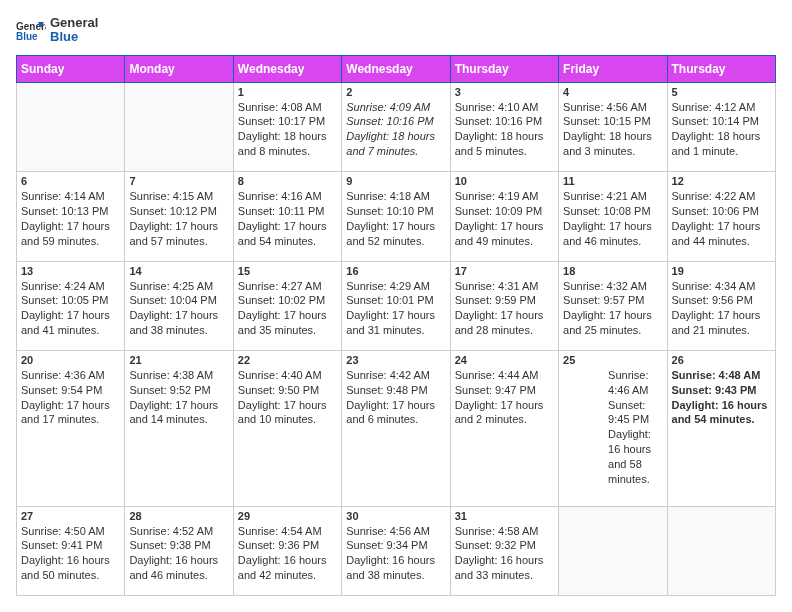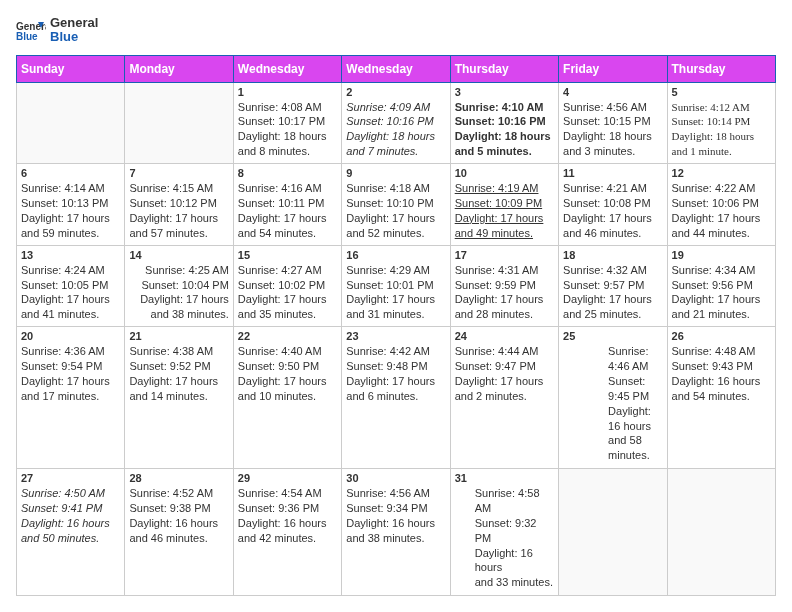--- a/index.html
+++ b/index.html
@@ -131,35 +131,35 @@
           </td>
           <td>
             <span class="day-number">2</span>
             <div class="day-info" style="white-space: pre-line; font-style: italic;">Sunrise: 4:09 AM
 Sunset: 10:16 PM
 Daylight: 18 hours
 and 7 minutes.</div>
           </td>
           <td>
             <span class="day-number">3</span>
-            <div class="day-info" style="white-space: pre-line; font-weight: bold;">Sunrise: 4:10 AM
+            <div class="day-info" style="white-space: pre-line;">Sunrise: 4:10 AM
 Sunset: 10:16 PM
 Daylight: 18 hours
 and 5 minutes.</div>
           </td>
           <td>
             <span class="day-number">4</span>
             <div class="day-info" style="white-space: pre-line;">Sunrise: 4:56 AM
 Sunset: 10:15 PM
 Daylight: 18 hours
 and 3 minutes.</div>
           </td>
           <td>
             <span class="day-number">5</span>
-            <div class="day-info" style="white-space: pre-line; font-family: Liberation Serif, serif;">Sunrise: 4:12 AM
+            <div class="day-info" style="white-space: pre-line;">Sunrise: 4:12 AM
 Sunset: 10:14 PM
 Daylight: 18 hours
 and 1 minute.</div>
           </td>
         </tr>
         <tr>
           <td>
             <span class="day-number">6</span>
             <div class="day-info" style="white-space: pre-line;">Sunrise: 4:14 AM
 Sunset: 10:13 PM
@@ -182,21 +182,21 @@
           </td>
           <td>
             <span class="day-number">9</span>
             <div class="day-info" style="white-space: pre-line;">Sunrise: 4:18 AM
 Sunset: 10:10 PM
 Daylight: 17 hours
 and 52 minutes.</div>
           </td>
           <td>
             <span class="day-number">10</span>
-            <div class="day-info" style="white-space: pre-line; text-decoration: underline;">Sunrise: 4:19 AM
+            <div class="day-info" style="white-space: pre-line;">Sunrise: 4:19 AM
 Sunset: 10:09 PM
 Daylight: 17 hours
 and 49 minutes.</div>
           </td>
           <td>
             <span class="day-number">11</span>
             <div class="day-info" style="white-space: pre-line;">Sunrise: 4:21 AM
 Sunset: 10:08 PM
 Daylight: 17 hours
 and 46 minutes.</div>
@@ -212,21 +212,21 @@
         <tr>
           <td>
             <span class="day-number">13</span>
             <div class="day-info" style="white-space: pre-line;">Sunrise: 4:24 AM
 Sunset: 10:05 PM
 Daylight: 17 hours
 and 41 minutes.</div>
           </td>
           <td>
             <span class="day-number">14</span>
-            <div class="day-info" style="white-space: pre-line; text-align: right;">Sunrise: 4:25 AM
+            <div class="day-info" style="white-space: pre-line;">Sunrise: 4:25 AM
 Sunset: 10:04 PM
 Daylight: 17 hours
 and 38 minutes.</div>
           </td>
           <td>
             <span class="day-number">15</span>
             <div class="day-info" style="white-space: pre-line;">Sunrise: 4:27 AM
 Sunset: 10:02 PM
 Daylight: 17 hours
 and 35 minutes.</div>
@@ -298,30 +298,30 @@
           </td>
           <td>
             <span class="day-number">25</span>
             <div class="day-info" style="white-space: pre-line; margin-left: 45px;">Sunrise: 4:46 AM
 Sunset: 9:45 PM
 Daylight: 16 hours
 and 58 minutes.</div>
           </td>
           <td>
             <span class="day-number">26</span>
-            <div class="day-info" style="white-space: pre-line;">Sunrise: 4:48 AM
+            <div class="day-info" style="white-space: pre-line; font-weight: bold;">Sunrise: 4:48 AM
 Sunset: 9:43 PM
 Daylight: 16 hours
 and 54 minutes.</div>
           </td>
         </tr>
         <tr>
           <td>
             <span class="day-number">27</span>
-            <div class="day-info" style="white-space: pre-line; font-style: italic;">Sunrise: 4:50 AM
+            <div class="day-info" style="white-space: pre-line;">Sunrise: 4:50 AM
 Sunset: 9:41 PM
 Daylight: 16 hours
 and 50 minutes.</div>
           </td>
           <td>
             <span class="day-number">28</span>
             <div class="day-info" style="white-space: pre-line;">Sunrise: 4:52 AM
 Sunset: 9:38 PM
 Daylight: 16 hours
 and 46 minutes.</div>
@@ -335,21 +335,21 @@
           </td>
           <td>
             <span class="day-number">30</span>
             <div class="day-info" style="white-space: pre-line;">Sunrise: 4:56 AM
 Sunset: 9:34 PM
 Daylight: 16 hours
 and 38 minutes.</div>
           </td>
           <td>
             <span class="day-number">31</span>
-            <div class="day-info" style="white-space: pre-line; margin-left: 20px;">Sunrise: 4:58 AM
+            <div class="day-info" style="white-space: pre-line;">Sunrise: 4:58 AM
 Sunset: 9:32 PM
 Daylight: 16 hours
 and 33 minutes.</div>
           </td>
           <td class="empty-cell"></td>
           <td class="empty-cell"></td>
         </tr>
       </tbody>
   </table>
 </div>

